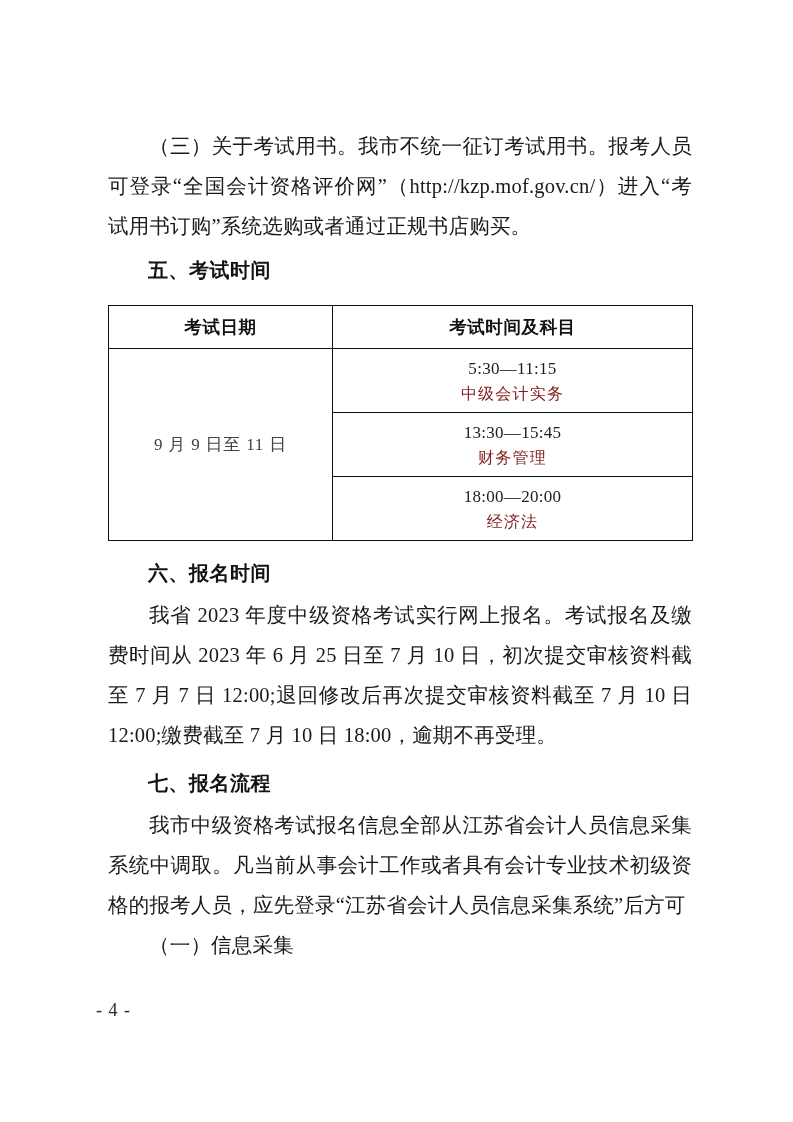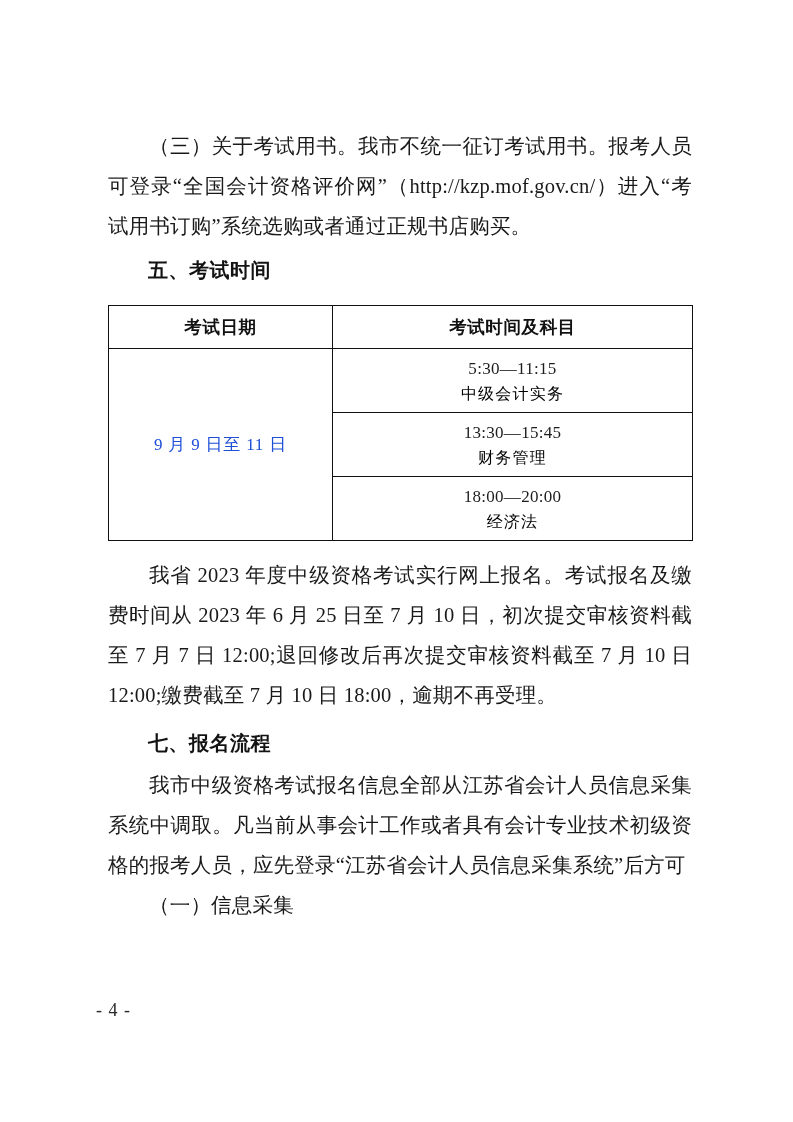--- a/index.html
+++ b/index.html
@@ -73,37 +73,37 @@
   table.exam-table th {
     height: 42px;
     font-family: "Liberation Sans", "DejaVu Sans", sans-serif;
     font-size: 17.5px;
     font-weight: bold;
     color: #111;
     letter-spacing: 0.6px;
   }
   td.date-cell {
     font-size: 17px;
-    color: #1d4ed8;
+    color: #404040;
     letter-spacing: 0.8px;
   }
   td.slot-cell {
     height: 63px;
     padding: 6px 0 8px;
   }
   .slot-time {
     font-size: 17px;
     line-height: 25px;
     color: #1d1d1d;
     letter-spacing: 0.3px;
   }
   .slot-subject {
     font-size: 16px;
     line-height: 25px;
-    color: #000000;
+    color: #7f1d1d;
     letter-spacing: 1.2px;
   }
   col.c1 { width: 224px; }
   col.c2 { width: 360px; }
 
   
   .page-number {
     position: absolute;
     left: 96px;
     top: 1000px;
@@ -155,20 +155,21 @@
           <tr>
             <td class="slot-cell">
               <div class="slot-time">18:00—20:00</div>
               <div class="slot-subject">经济法</div>
             </td>
           </tr>
         </tbody>
       </table>
     </div>
 
+    <h2 class="heading">六、报名时间</h2>
 
     <p class="para">我省 2023 年度中级资格考试实行网上报名。考试报名及缴费时间从 2023 年 6 月 25 日至 7 月 10 日，初次提交审核资料截至 7 月 7 日 12:00;退回修改后再次提交审核资料截至 7 月 10 日 12:00;缴费截至 7 月 10 日 18:00，逾期不再受理。</p>
 
     <div class="gap-m"></div>
 
     <h2 class="heading">七、报名流程</h2>
 
     <p class="para">我市中级资格考试报名信息全部从江苏省会计人员信息采集系统中调取。凡当前从事会计工作或者具有会计专业技术初级资格的报考人员，应先登录“江苏省会计人员信息采集系统”后方可</p>
 
     <p class="para">（一）信息采集</p>

